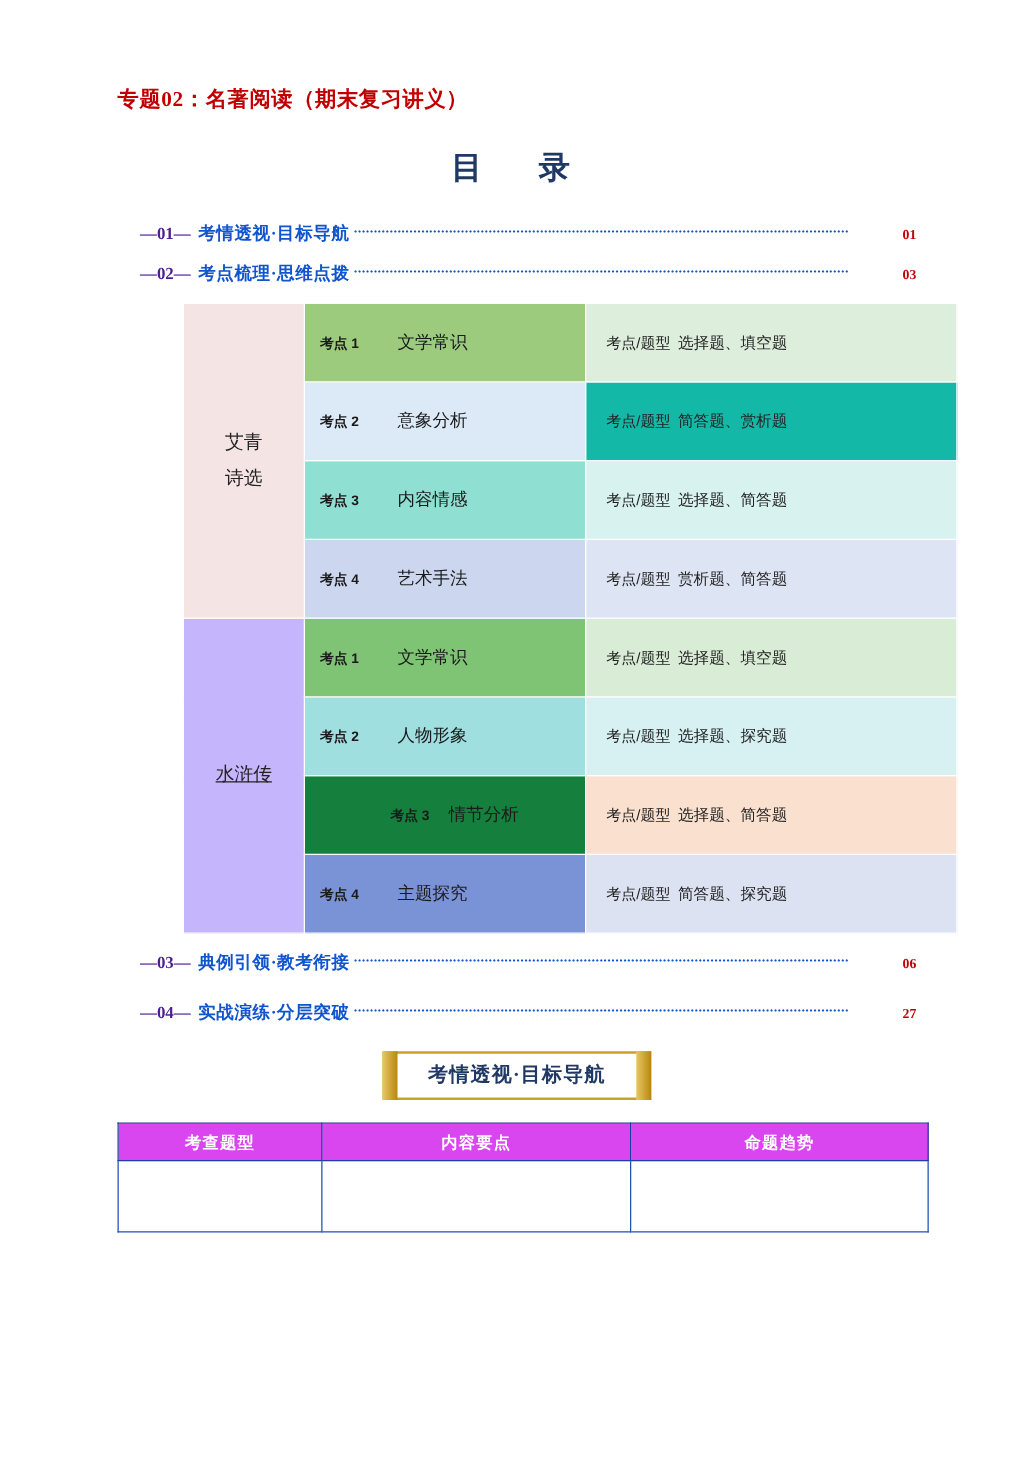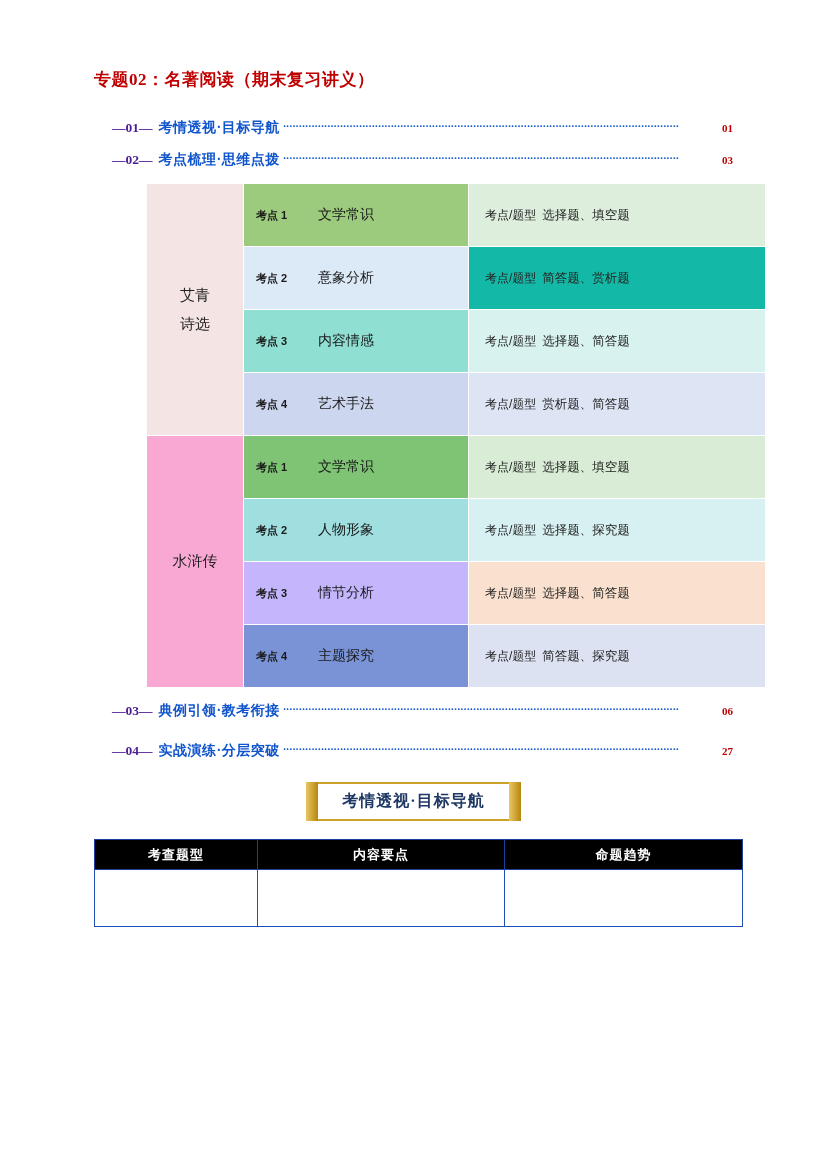--- a/index.html
+++ b/index.html
@@ -157,21 +157,21 @@
   .banner::after { right: -2px; }
 
   
   .bottom-table {
     margin-top: 18px;
     width: 639px;
     border-collapse: collapse;
     table-layout: fixed;
   }
   .bottom-table th {
-    background: #000000;
+    background: #d946ef;
     color: #ffffff;
     font-size: 13px;
     font-weight: bold;
     height: 27px;
     border: 1px solid #1f3f9e;
     font-family: Liberation Sans, sans-serif;
     letter-spacing: 1px;
   }
   .bottom-table td {
     height: 54px;
@@ -181,20 +181,21 @@
   }
   .bottom-table td.left-cell { border-left: 1px solid #1f4fb5; }
 </style>
 </head>
 <body>
 
 <div class="page">
 
   <div class="doc-title">专题02：名著阅读（期末复习讲义）</div>
 
+  <div class="toc-heading">目　录</div>
 
   <div class="toc-list">
 
     <div class="toc-row tight">
       <span class="toc-num">—01—</span>
       <span class="toc-label">考情透视·目标导航</span>
       <span class="toc-dots">·····························································································································</span>
       <span class="toc-page">01</span>
     </div>
 
@@ -238,40 +239,40 @@
       <tr>
         <td class="pt" style="background:#ccd6ee;margin-top:33px;">
           <span class="lbl">考点 4</span><span class="nm">艺术手法</span>
         </td>
         <td class="kind" style="background:#dde4f4;">
           <span class="k">考点/题型</span><span class="v">赏析题、简答题</span>
         </td>
       </tr>
 
       <tr>
-        <td class="booktitle" rowspan="4" style="background:#f9a8d4;">
+        <td class="booktitle" rowspan="4" style="background:#c4b5fd;text-decoration:underline;">
           <span>水浒传</span>
         </td>
         <td class="pt" style="background:#7ec474;">
           <span class="lbl">考点 1</span><span class="nm">文学常识</span>
         </td>
         <td class="kind" style="background:#d9edd6;">
           <span class="k">考点/题型</span><span class="v">选择题、填空题</span>
         </td>
       </tr>
       <tr>
         <td class="pt" style="background:#9fdfe0;">
           <span class="lbl">考点 2</span><span class="nm">人物形象</span>
         </td>
         <td class="kind" style="background:#d7f0f2;">
           <span class="k">考点/题型</span><span class="v">选择题、探究题</span>
         </td>
       </tr>
       <tr>
-        <td class="pt" style="background:#c4b5fd;">
+        <td class="pt" style="background:#15803d;text-align:center;">
           <span class="lbl">考点 3</span><span class="nm">情节分析</span>
         </td>
         <td class="kind" style="background:#fae0cf;">
           <span class="k">考点/题型</span><span class="v">选择题、简答题</span>
         </td>
       </tr>
       <tr>
         <td class="pt" style="background:#7a92d6;">
           <span class="lbl">考点 4</span><span class="nm">主题探究</span>
         </td>

